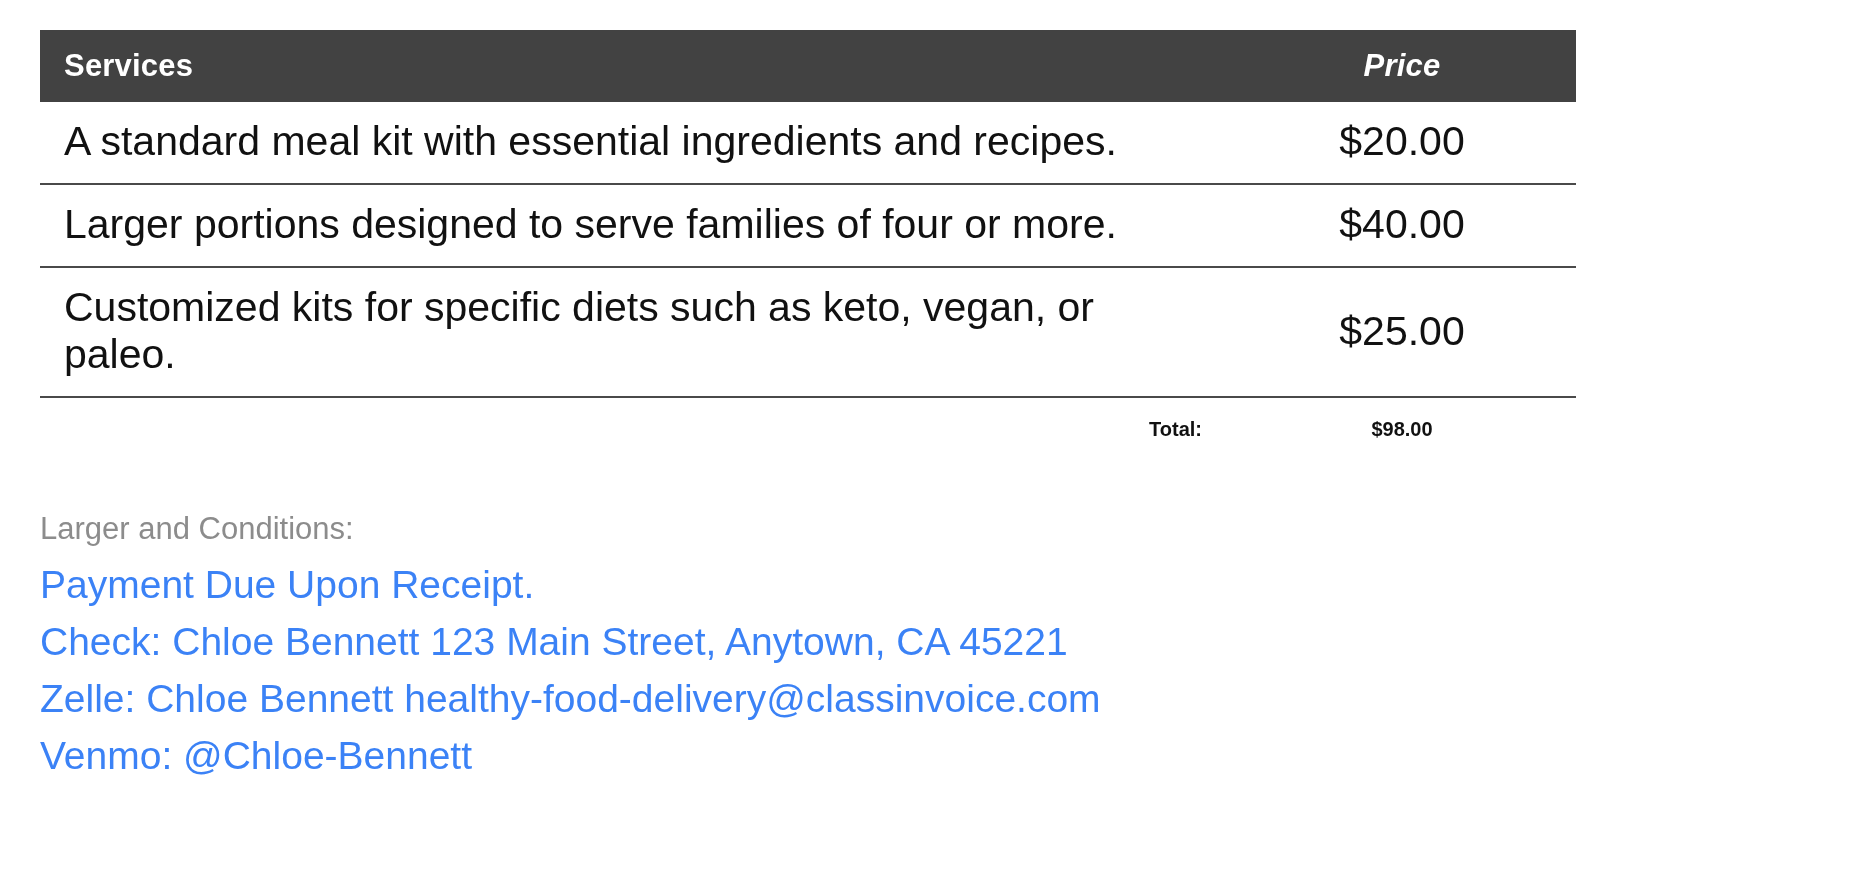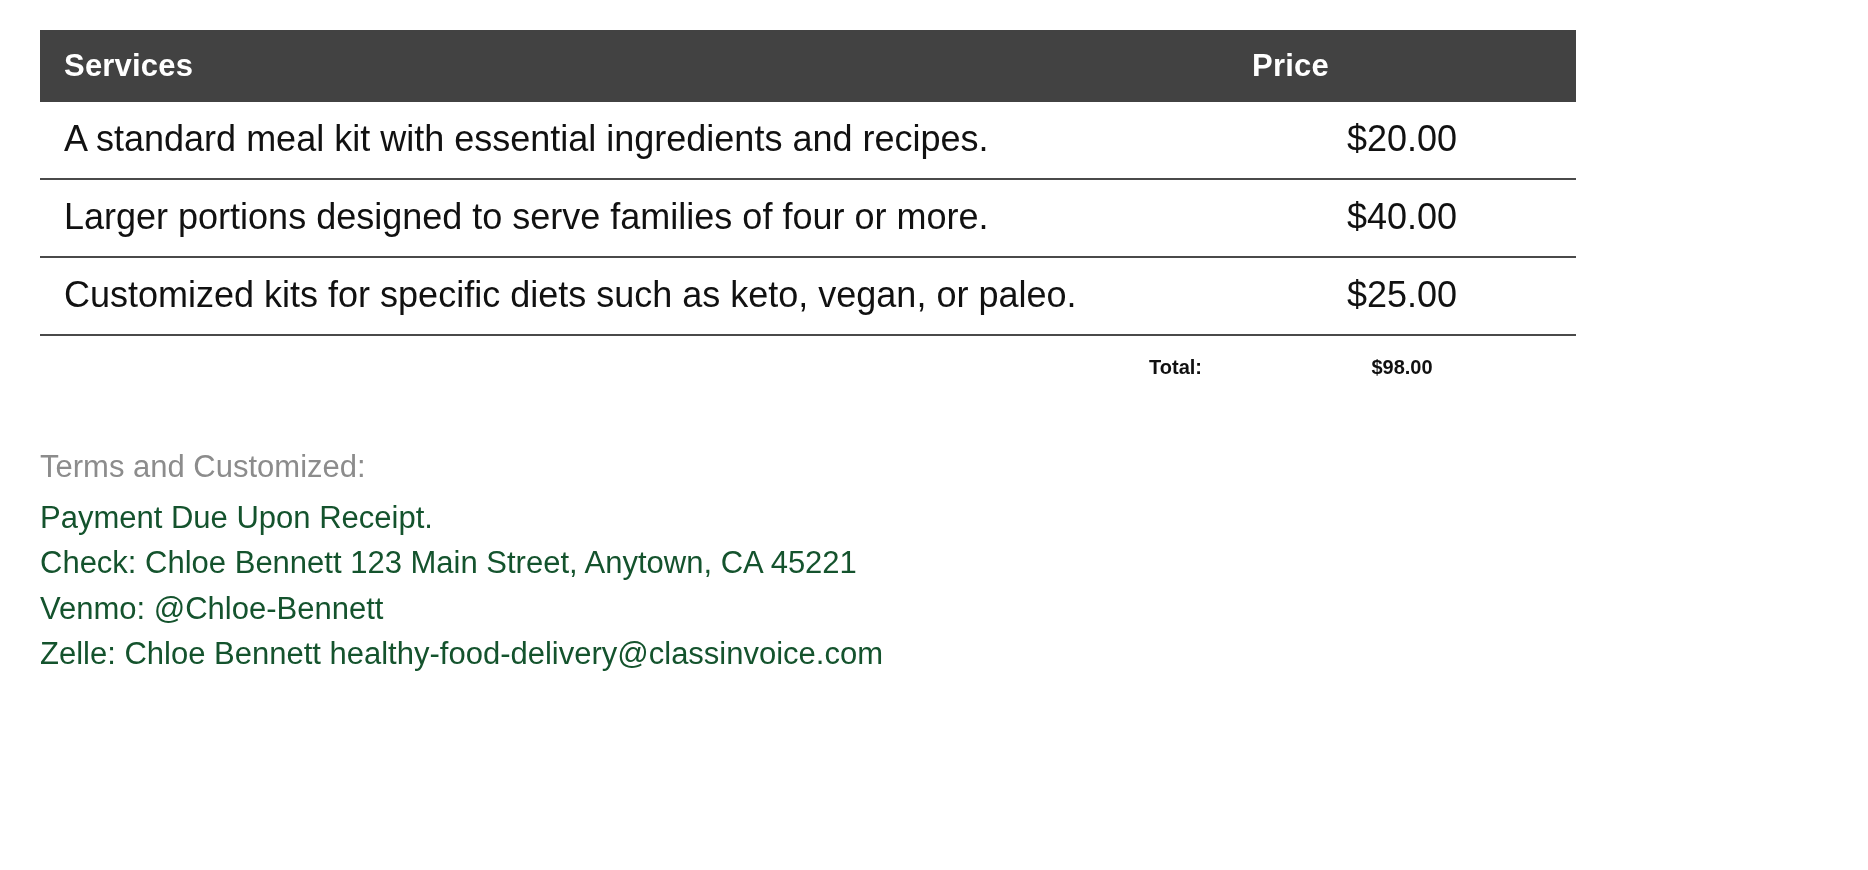--- a/index.html
+++ b/index.html
@@ -28,24 +28,25 @@
   table.services thead th {
     background: #424242;
     color: #ffffff;
     font-size: 31px;
     font-weight: bold;
     padding: 18px 24px;
     text-align: left;
     letter-spacing: 0.2px;
   }
   table.services thead th.price-col {
-    text-align: left;
+    text-align: center;
+    font-style: italic;
   }
   table.services tbody td {
-    font-size: 36px;
+    font-size: 41px;
     font-weight: 400;
     padding: 16px 24px 18px 24px;
     border-bottom: 2px solid #4a4a4a;
     color: #111111;
     vertical-align: middle;
   }
   table.services tbody td.price-cell {
     text-align: center;
     white-space: nowrap;
   }
@@ -62,22 +63,22 @@
   .terms {
     margin-top: 52px;
     padding-left: 0px;
   }
   .terms-title {
     font-size: 31px;
     color: #8c8c8c;
     margin-bottom: 10px;
   }
   .terms-line {
-    font-size: 31px;
-    color: #14532d;
+    font-size: 39px;
+    color: #3b82f6;
     line-height: 1.46;
     white-space: nowrap;
   }
 </style>
 </head>
 <body>
 
 <div class="invoice">
 
   <table class="services">
@@ -101,20 +102,20 @@
         <td class="price-cell">$25.00</td>
       </tr>
       <tr class="total-row">
         <td class="total-label">Total:</td>
         <td class="price-cell">$98.00</td>
       </tr>
     </tbody>
   </table>
 
   <div class="terms">
-    <div class="terms-title">Terms and Customized:</div>
+    <div class="terms-title">Larger and Conditions:</div>
     <div class="terms-line">Payment Due Upon Receipt.</div>
     <div class="terms-line">Check: Chloe Bennett 123 Main Street, Anytown, CA 45221</div>
+    <div class="terms-line">Zelle: Chloe Bennett healthy-food-delivery@classinvoice.com</div>
     <div class="terms-line">Venmo: @Chloe-Bennett</div>
-    <div class="terms-line">Zelle: Chloe Bennett healthy-food-delivery@classinvoice.com</div>
   </div>
 
 </div>
 
 </body></html>

